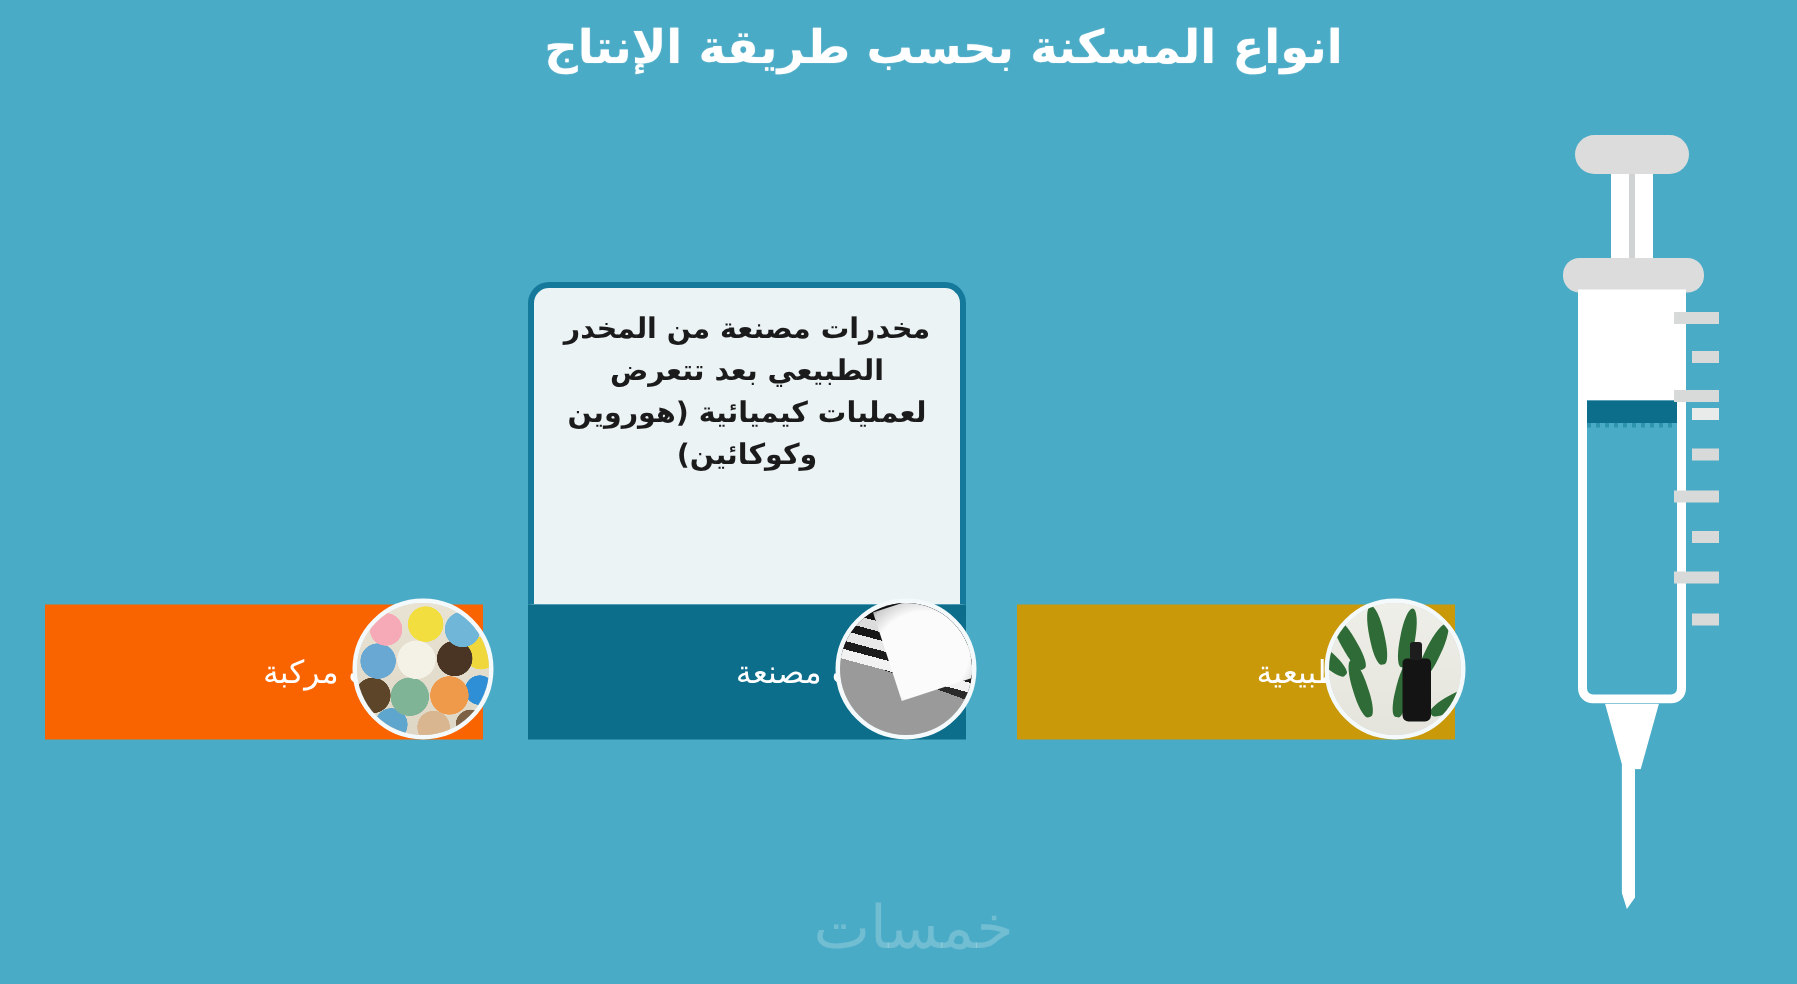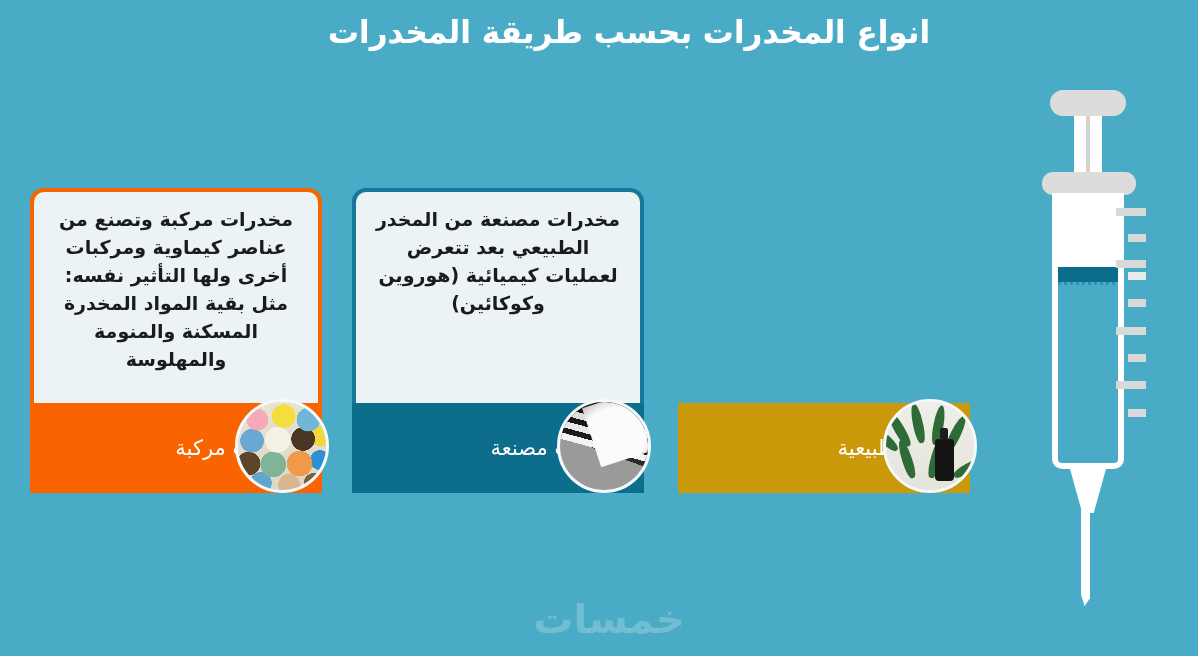--- a/index.html
+++ b/index.html
@@ -216,37 +216,34 @@
     clip-path: polygon(0 0, 100% 0, 100% 92%, 40% 100%, 0 88%);
   }
 
   
   .watermark {
     position:absolute; left: 0; right: 0; bottom: 14px;
     text-align:center;
     direction: rtl;
     color: rgba(255,255,255,0.22);
     font-size: 40px;
-    font-weight: bold;
+    font-weight: normal;
     letter-spacing: 2px;
     font-family: "DejaVu Sans", sans-serif;
     margin-left: 20px;
   }
 </style>
 </head>
 <body>
 
-<div class="title">انواع المخدرات بحسب طريقة المخدرات</div>
+<div class="title">انواع المسكنة بحسب طريقة الإنتاج</div>
 
 <div class="cards">
 
   <div class="card c1">
-    <div class="card-body">
-      <div class="desc">مخدرات مركبة وتصنع من عناصر كيماوية ومركبات أخرى ولها التأثير نفسه: مثل بقية المواد المخدرة المسكنة والمنومة والمهلوسة</div>
-    </div>
     <div class="card-footer">
       <span class="flabel">مخدرات مركبة</span>
     </div>
     <div class="photo">
       <div class="photo-inner pills"></div>
     </div>
   </div>
 
   <div class="card c2">
     <div class="card-body">

